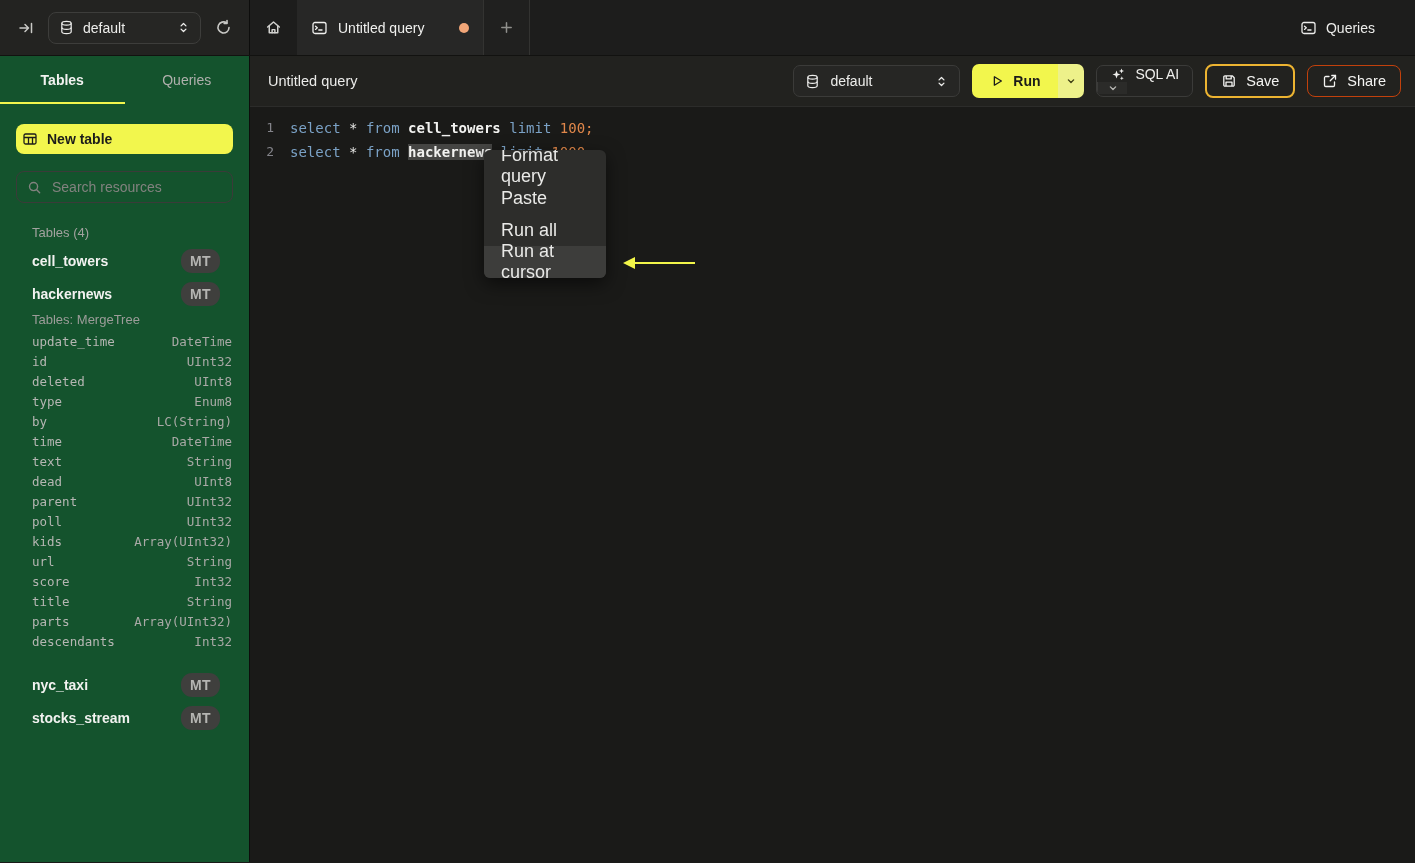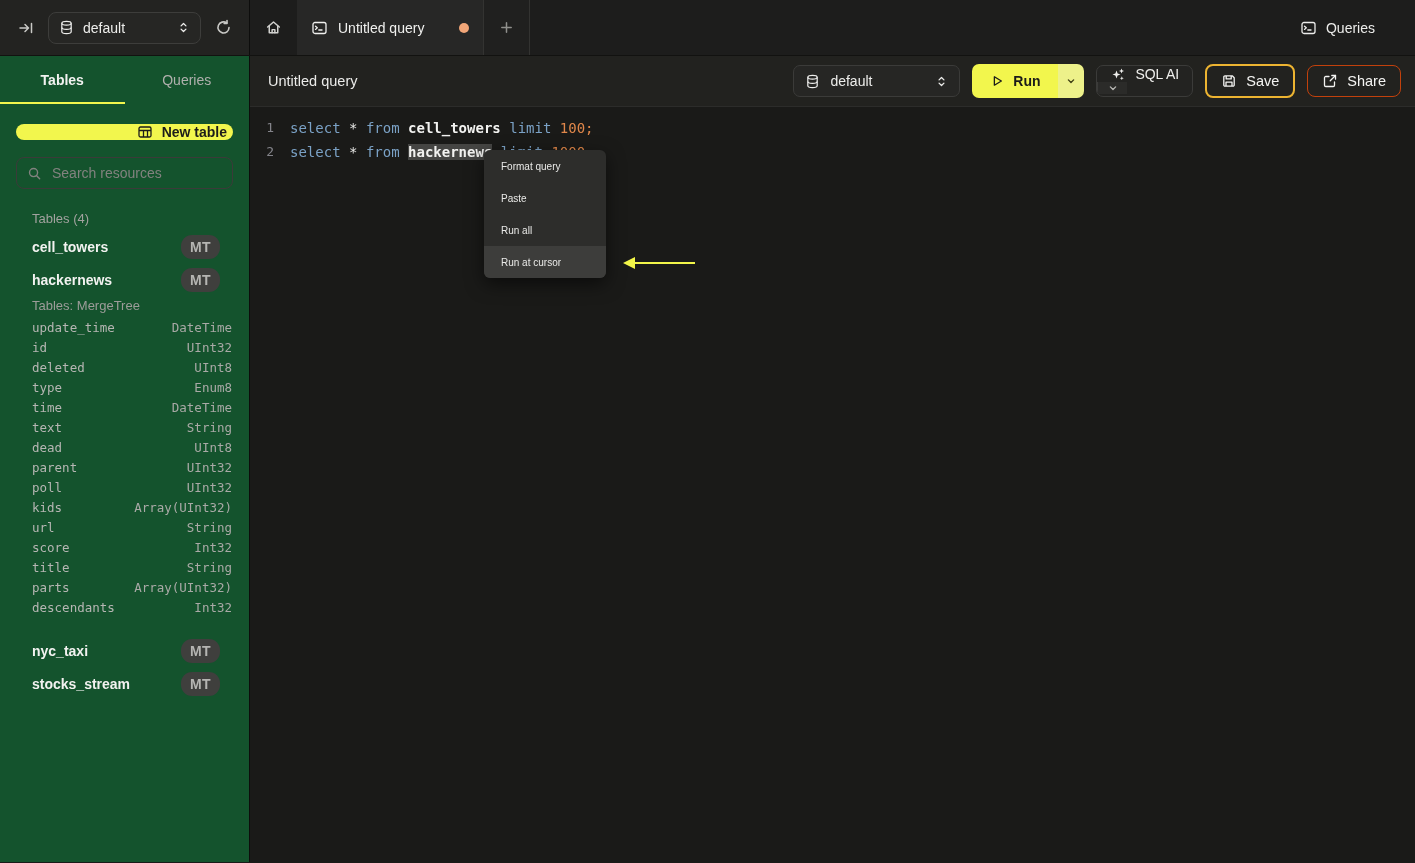--- a/index.html
+++ b/index.html
@@ -42,22 +42,22 @@
   .main { display:flex; height:806px; }
 
   
   .sidebar { width:250px; flex:none; background:#14532d; border-right:1px solid #0d0d0c;
     display:flex; flex-direction:column; }
   .side-tabs { height:48px; display:flex; flex:none; }
   .side-tab { flex:1; display:flex; align-items:center; justify-content:center;
     color:#b0b0ad; cursor:pointer; position:relative; }
   .side-tab.active { color:#f2f2f0; font-weight:600; }
   .side-tab.active::after { content:""; position:absolute; left:0; right:0; bottom:0; height:2px; background:#f2f64d; }
-  .new-table-btn { margin:20px 16px 0; height:16px; flex:none; background:#f2f64d; color:#1c1c1a;
-    border:none; border-radius:8px; display:flex; align-items:center; justify-content:flex-end; gap:9px;
+  .new-table-btn { margin:20px 16px 0; height:30px; flex:none; background:#f2f64d; color:#1c1c1a;
+    border:none; border-radius:8px; display:flex; align-items:center; justify-content:flex-start; gap:9px;
     font-weight:600; font-size:14px; cursor:pointer; font-family:inherit; }
   .search-box { margin:17px 16px 0; height:32px; flex:none; border:1px solid #3b3b39; border-radius:8px;
     display:flex; align-items:center; gap:8px; padding:0 10px; color:#82827f; }
   .search-box input { flex:1; background:transparent; border:none; outline:none; color:#e0e0de;
     font-size:14px; font-family:inherit; min-width:0; }
   .search-box input::placeholder { color:#82827f; }
   .section-label { margin:22px 0 4px 32px; font-size:13px; color:#a2a29f; }
   .table-row { height:33px; flex:none; display:flex; align-items:center; justify-content:space-between;
     padding:0 29px 0 32px; color:#f2f2f0; font-weight:600; cursor:pointer; }
   .badge { background:#3f3f3d; color:#b5b5b2; font-size:14px; font-weight:700; letter-spacing:.4px;
@@ -103,21 +103,21 @@
   .kw { color:#7ba2c6; }
   .star { color:#e8e8e6; }
   .tbl { color:#f2f2f0; font-weight:bold; }
   .num { color:#e0874a; }
   .sel { background:#454543; }
 
   
   .context-menu { position:absolute; left:234px; top:94px; width:122px; background:#2d2d2b;
     border-radius:6px; overflow:hidden; box-shadow:0 6px 18px rgba(0,0,0,.55); z-index:5; }
   .menu-item { height:32px; display:flex; align-items:center; padding-left:17px;
-    color:#e9e9e7; font-size:10px; cursor:pointer; }
+    color:#e9e9e7; font-size:18px; cursor:pointer; }
   .menu-item.highlighted { background:#3d3d3b; }
 
   
   .arrow-annotation { position:absolute; left:373px; top:201px; width:72px; height:12px;
     display:flex; align-items:center; z-index:6; pointer-events:none; }
   .arrow-head { width:0; height:0; border-top:6px solid transparent; border-bottom:6px solid transparent;
     border-right:12px solid #f2f549; flex:none; }
   .arrow-line { flex:1; height:2.5px; background:#f2f549; }
 </style>
 </head>
@@ -248,20 +248,24 @@
           <span>id</span>
           <span class="col-type">UInt32</span>
         </div>
       <div class="col-row">
           <span>deleted</span>
           <span class="col-type">UInt8</span>
         </div>
       <div class="col-row">
           <span>type</span>
           <span class="col-type">Enum8</span>
+        </div>
+      <div class="col-row">
+          <span>by</span>
+          <span class="col-type">LC(String)</span>
         </div>
       <div class="col-row">
           <span>time</span>
           <span class="col-type">DateTime</span>
         </div>
       <div class="col-row">
           <span>text</span>
           <span class="col-type">String</span>
         </div>
       <div class="col-row">

